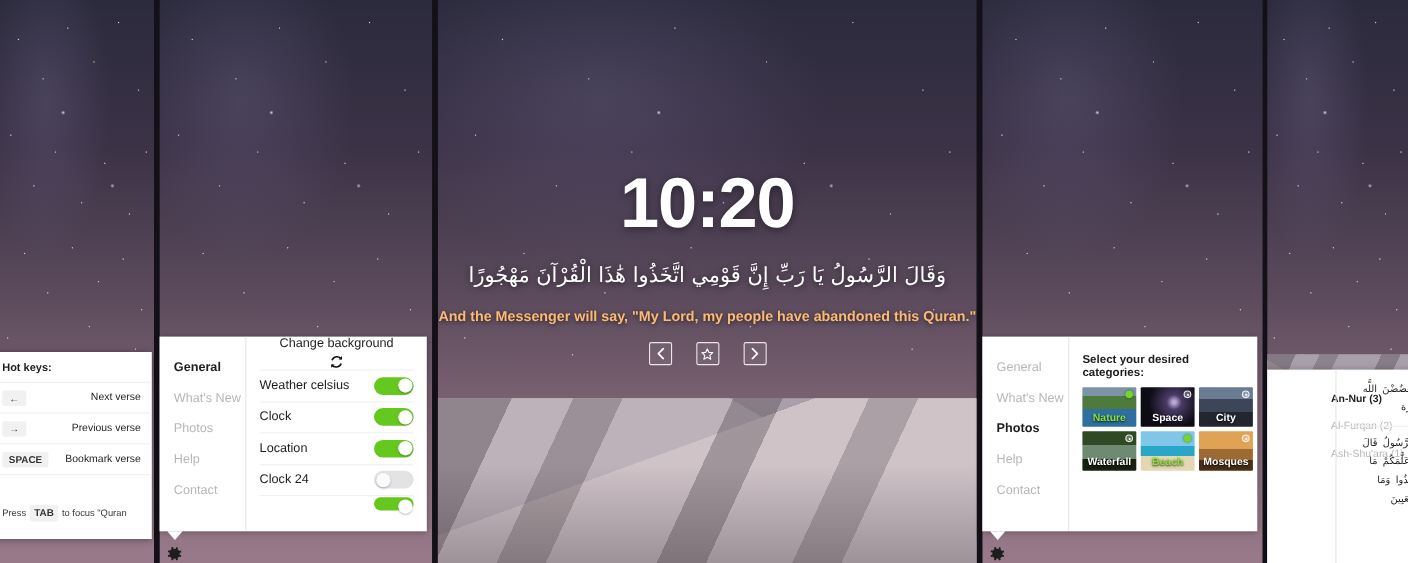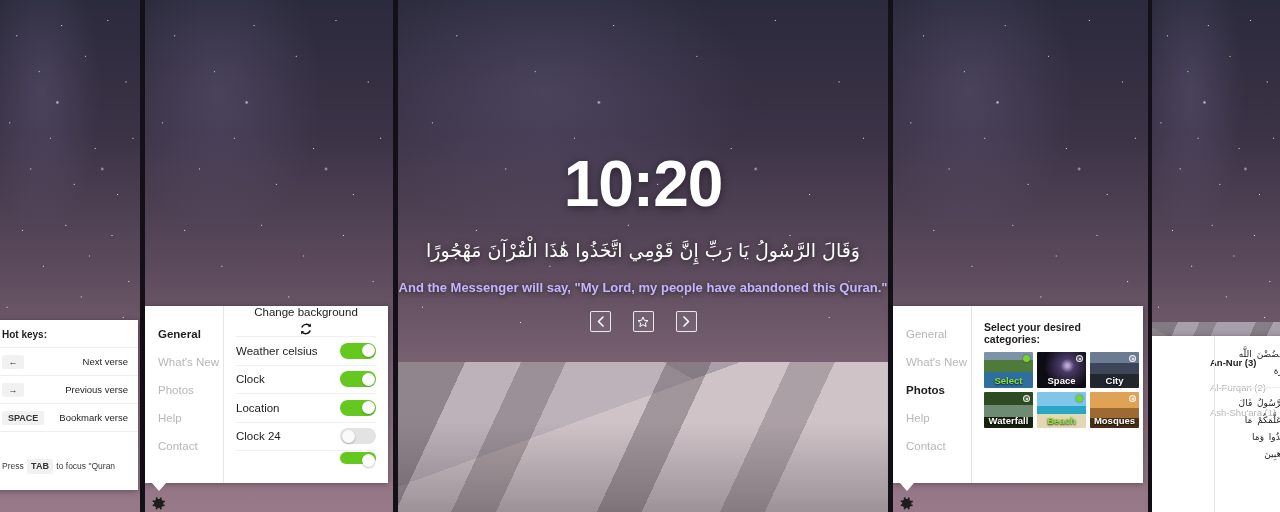--- a/index.html
+++ b/index.html
@@ -178,21 +178,21 @@
   .clock {
     font-size: 64px; font-weight: bold; color: #fff; letter-spacing: -1px;
     text-shadow: 0 2px 8px rgba(0,0,0,.45); line-height: 1;
   }
   .ayah {
     font-family: "DejaVu Sans", sans-serif; direction: rtl;
     font-size: 19px; color: #fff; line-height: 1.7;
     text-shadow: 0 1px 6px rgba(0,0,0,.6); margin-top: 18px; padding: 0 16px;
   }
   .trans {
-    font-size: 13px; font-weight: bold; color: #c4b5fd; margin-top: 14px;
+    font-size: 13px; font-weight: bold; color: #fdba74; margin-top: 14px;
     text-shadow: 0 1px 5px rgba(0,0,0,.65);
   }
   .navbtns { margin-top: 16px; display: flex; justify-content: center; gap: 22px; }
   .navbtn {
     width: 21px; height: 21px; border: 1px solid rgba(255,255,255,.85);
     border-radius: 2px; display: flex; align-items: center; justify-content: center;
     cursor: pointer; background: rgba(255,255,255,.06);
   }
   .navbtn svg { display: block; }
 </style>
@@ -339,21 +339,21 @@
       <div class="nav-item">What's New</div>
       <div class="nav-item active">Photos</div>
       <div class="nav-item">Help</div>
       <div class="nav-item">Contact</div>
     </div>
     <div class="card-body" style="padding:0 12px">
       <div class="ph-title">Select your desired categories:</div>
       <div class="ph-grid">
         <div class="thumb bg-nature sel">
           <span class="dot on"></span>
-          <span class="lbl">Select</span>
+          <span class="lbl">Nature</span>
         </div>
         <div class="thumb bg-space">
           <span class="dot off"></span>
           <span class="lbl">Space</span>
         </div>
         <div class="thumb bg-city">
           <span class="dot off"></span>
           <span class="lbl">City</span>
         </div>
         <div class="thumb bg-waterfall">

